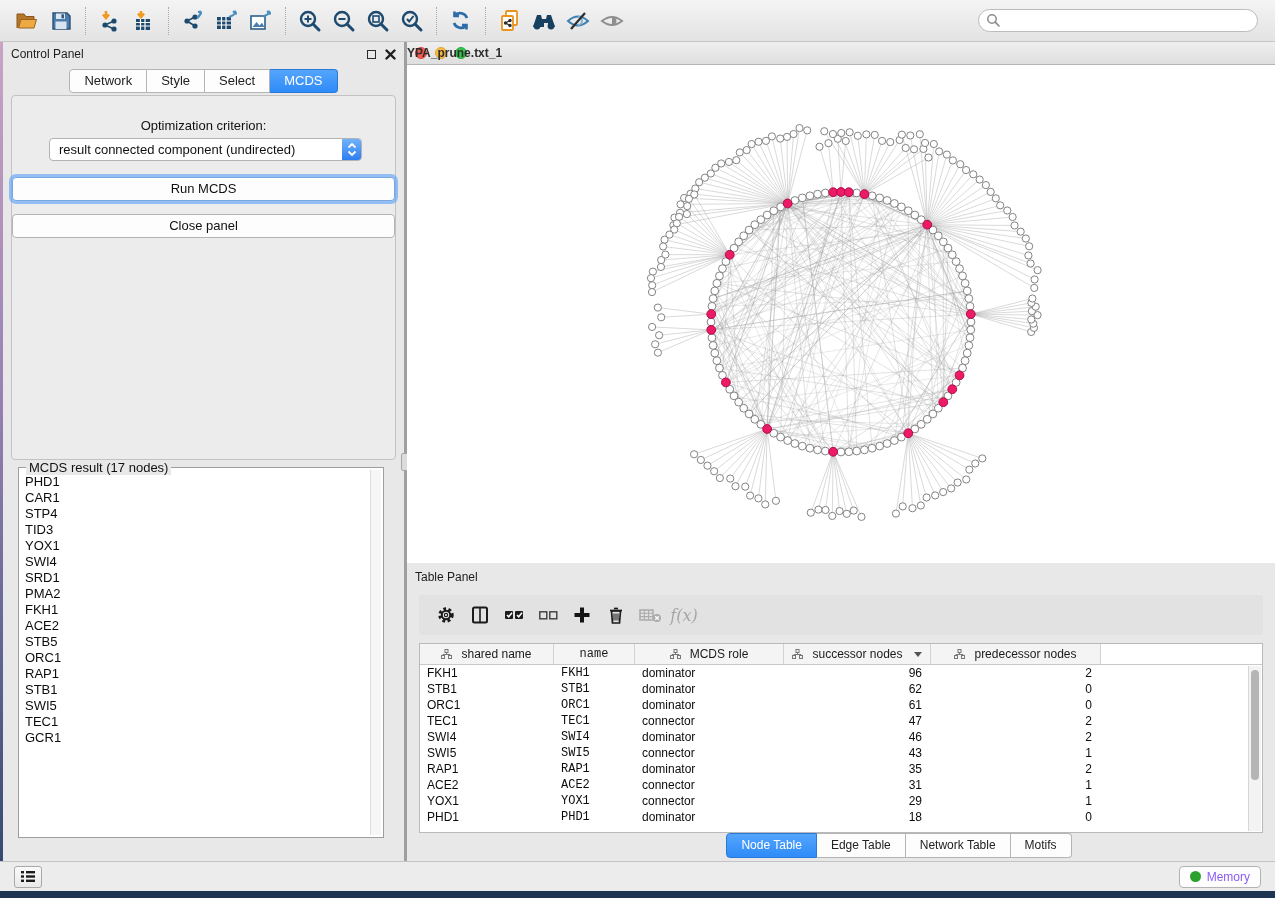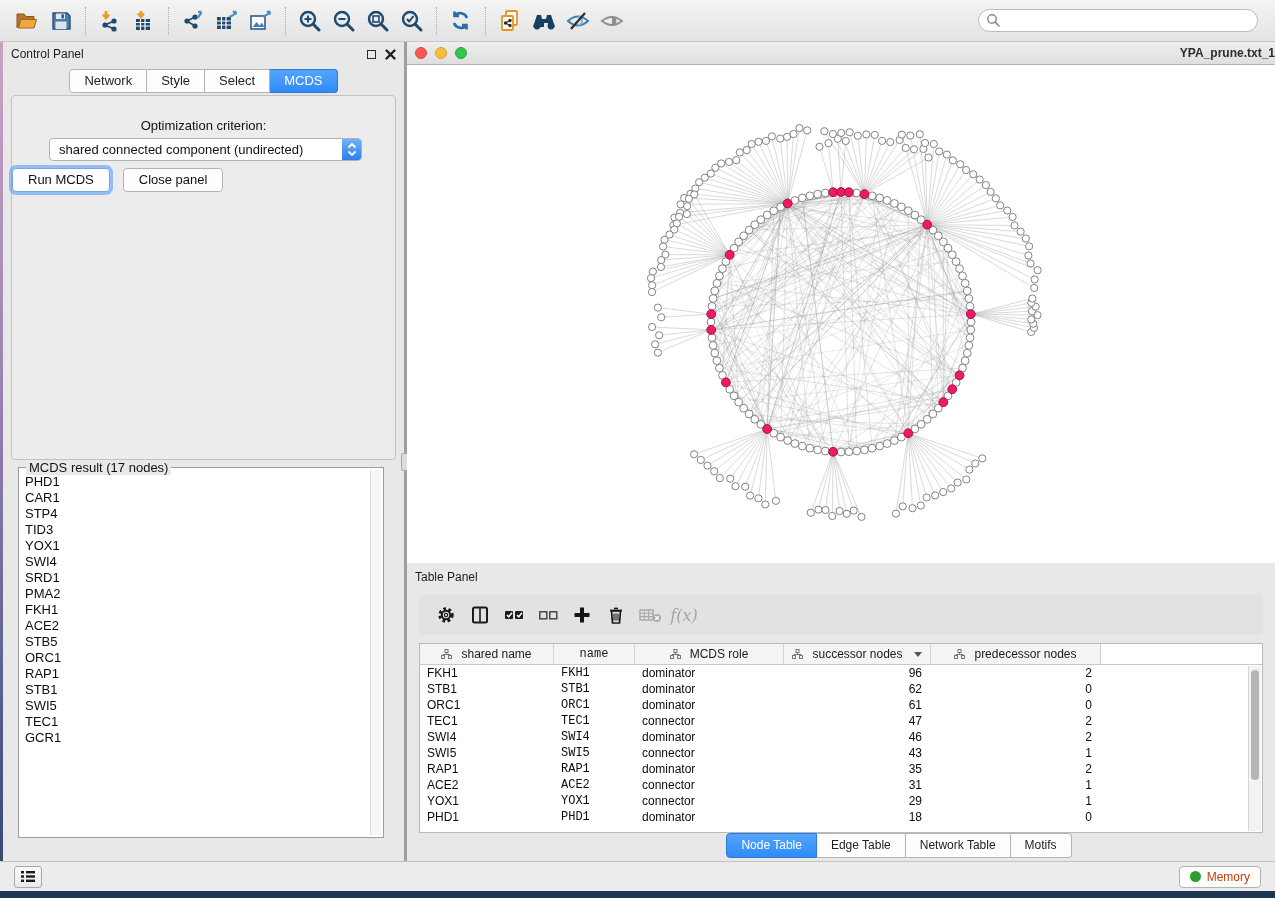--- a/index.html
+++ b/index.html
@@ -37,21 +37,21 @@
   .cp-tab:last-child { border-radius:0 4px 4px 0; }
   .cp-tab.active { background:linear-gradient(#55a5fd,#2e8bf8); border-color:#2a78d8; color:#fff; }
   .cp-content { position:absolute; left:8px; top:53px; width:385px; height:365px;
     background:#ececec; border:1px solid #c2c2c2; border-radius:4px; }
   .opt-label { text-align:center; margin-top:22px; font-size:13px; color:#111; }
   .select { position:absolute; left:37px; top:42px; width:313px; height:23px; background:#fff;
     border:1px solid #b3b3b3; border-radius:4px; display:flex; align-items:center; }
   .select-val { font-size:13px; color:#111; padding-left:9px; white-space:nowrap; }
   .select-stepper { margin-left:auto; width:19px; height:21px; border-radius:0 3px 3px 0;
     background:linear-gradient(#70b3fa,#2e7ef0); display:flex; align-items:center; justify-content:center; }
-  .btn-row { position:absolute; top:72px; width:100%; display:flex; gap:13px; }
+  .btn-row { position:absolute; top:81px; width:100%; display:flex; justify-content:center; gap:13px;flex-direction:column; }
   .btn { font-family:"Liberation Sans",sans-serif; font-size:13px; color:#111; background:#fdfdfd;
     border:1px solid #b3b3b3; border-radius:4px; padding:3px 15px 4px; }
   .btn.focus { box-shadow:0 0 0 3px rgba(100,165,250,.65); border-color:#7aa8e0; }
   .result-box { position:absolute; left:15px; top:425px; width:366px; height:371px;
     background:#fff; border:1px solid #9d9d9d; }
   .result-title { position:absolute; top:-8px; left:7px; background:#e8e8e8; padding:0 3px;
     font-size:13px; color:#111; }
   .result-list { position:absolute; left:1px; top:6px; bottom:2px; right:14px; overflow:hidden; padding-left:5px; }
   .ritem { font-size:13px; line-height:16px; color:#0c0c0c; }
   .result-scroll { position:absolute; right:2px; top:2px; bottom:2px; width:11px; background:#f6f6f6;
@@ -63,21 +63,21 @@
     border:1px solid #a8a8a8; border-radius:2px; }
 
   
   .net-window { position:absolute; left:407px; top:42px; width:868px; height:521px; background:#fff; }
   .net-title { height:23px; background:linear-gradient(#efefef,#dedede); border-bottom:1px solid #b4b4b4;
     display:flex; align-items:center; padding-left:8px; position:relative; }
   .tl { width:12px; height:12px; border-radius:50%; margin-right:8px; display:inline-block; }
   .tl.red { background:#f85a52; border:1px solid #dd4a43; }
   .tl.yellow { background:#fcbc40; border:1px solid #deA233; }
   .tl.green { background:#35c649; border:1px solid #27a83a; }
-  .net-title-text { position:absolute; left:0; right:0; text-align:right; font-size:12px; font-weight:bold; color:#2d2d2d; }
+  .net-title-text { position:absolute; left:0; right:0; text-align:left; font-size:12px; font-weight:bold; color:#2d2d2d; }
   .net-canvas-wrap { width:868px; height:497px; background:#fff; }
 
   
   .table-panel { position:absolute; left:407px; top:565px; width:984px; height:296px; background:#e8e8e8; }
   .tp-header { height:24px; display:flex; align-items:center; padding:0 8px; }
   .tp-toolbar { position:absolute; left:12px; top:30px; width:844px; height:40px; background:#e2e2e2;
     border-radius:3px; display:flex; align-items:center; gap:8px; padding-left:14px; }
   .tpi { width:26px; height:26px; display:flex; align-items:center; justify-content:center; }
   .fx { font-family:"DejaVu Serif", serif; font-style:italic; font-size:16px; color:#a6a6a6; }
   .ntable { position:absolute; left:12px; top:78px; width:844px; height:190px; background:#fff;
@@ -101,21 +101,21 @@
   .tp-tab:first-child { border-left:1px solid #b4b4b4; border-radius:4px 0 0 4px; }
   .tp-tab:last-child { border-radius:0 4px 4px 0; }
   .tp-tab.active { background:linear-gradient(#55a5fd,#2e8bf8); border-color:#2a78d8; color:#fff; }
 
   
   .status-bar { position:absolute; left:0; top:861px; width:1275px; height:30px; background:#ececec;
     border-top:1px solid #c4c4c4; display:flex; align-items:center; padding:0 14px; }
   .list-btn { width:28px; height:22px; background:linear-gradient(#fbfbfb,#e9e9e9); border:1px solid #a8a8a8;
     border-radius:3px; display:flex; align-items:center; justify-content:center; }
   .mem-btn { margin-left:auto; height:22px; background:#fdfdfd; border:1px solid #b3b3b3; border-radius:4px;
-    display:flex; align-items:center; gap:6px; padding:0 10px; font-size:12px; color:#c2410c; }
+    display:flex; align-items:center; gap:6px; padding:0 10px; font-size:12px; color:#8b5cf6; }
   .mem-dot { width:11px; height:11px; border-radius:50%; background:#2ba02f; display:inline-block; }
 </style>
 </head>
 <body>
 
 <div class="screen">
 
   <div class="wall-left"></div>
   <div class="wall-bottom"></div>
 
@@ -265,21 +265,21 @@
     </div>
     <div class="cp-tabs">
       <div class="cp-tab">Network</div>
       <div class="cp-tab">Style</div>
       <div class="cp-tab">Select</div>
       <div class="cp-tab active">MCDS</div>
     </div>
     <div class="cp-content">
       <div class="opt-label">Optimization criterion:</div>
       <div class="select">
-        <span class="select-val">shared connected component (undirected)</span>
+        <span class="select-val">result connected component (undirected)</span>
         <span class="select-stepper">
           <svg width="12" height="17">
               <path d="M2.5 6.5 L6 3 L9.5 6.5" fill="none" stroke="#fff" stroke-width="1.8"></path>
           <path d="M2.5 10.5 L6 14 L9.5 10.5" fill="none" stroke="#fff" stroke-width="1.8"></path>
             </svg>
         </span>
       </div>
       <div class="btn-row">
         <button class="btn focus">Run MCDS</button>
         <button class="btn">Close panel</button>

